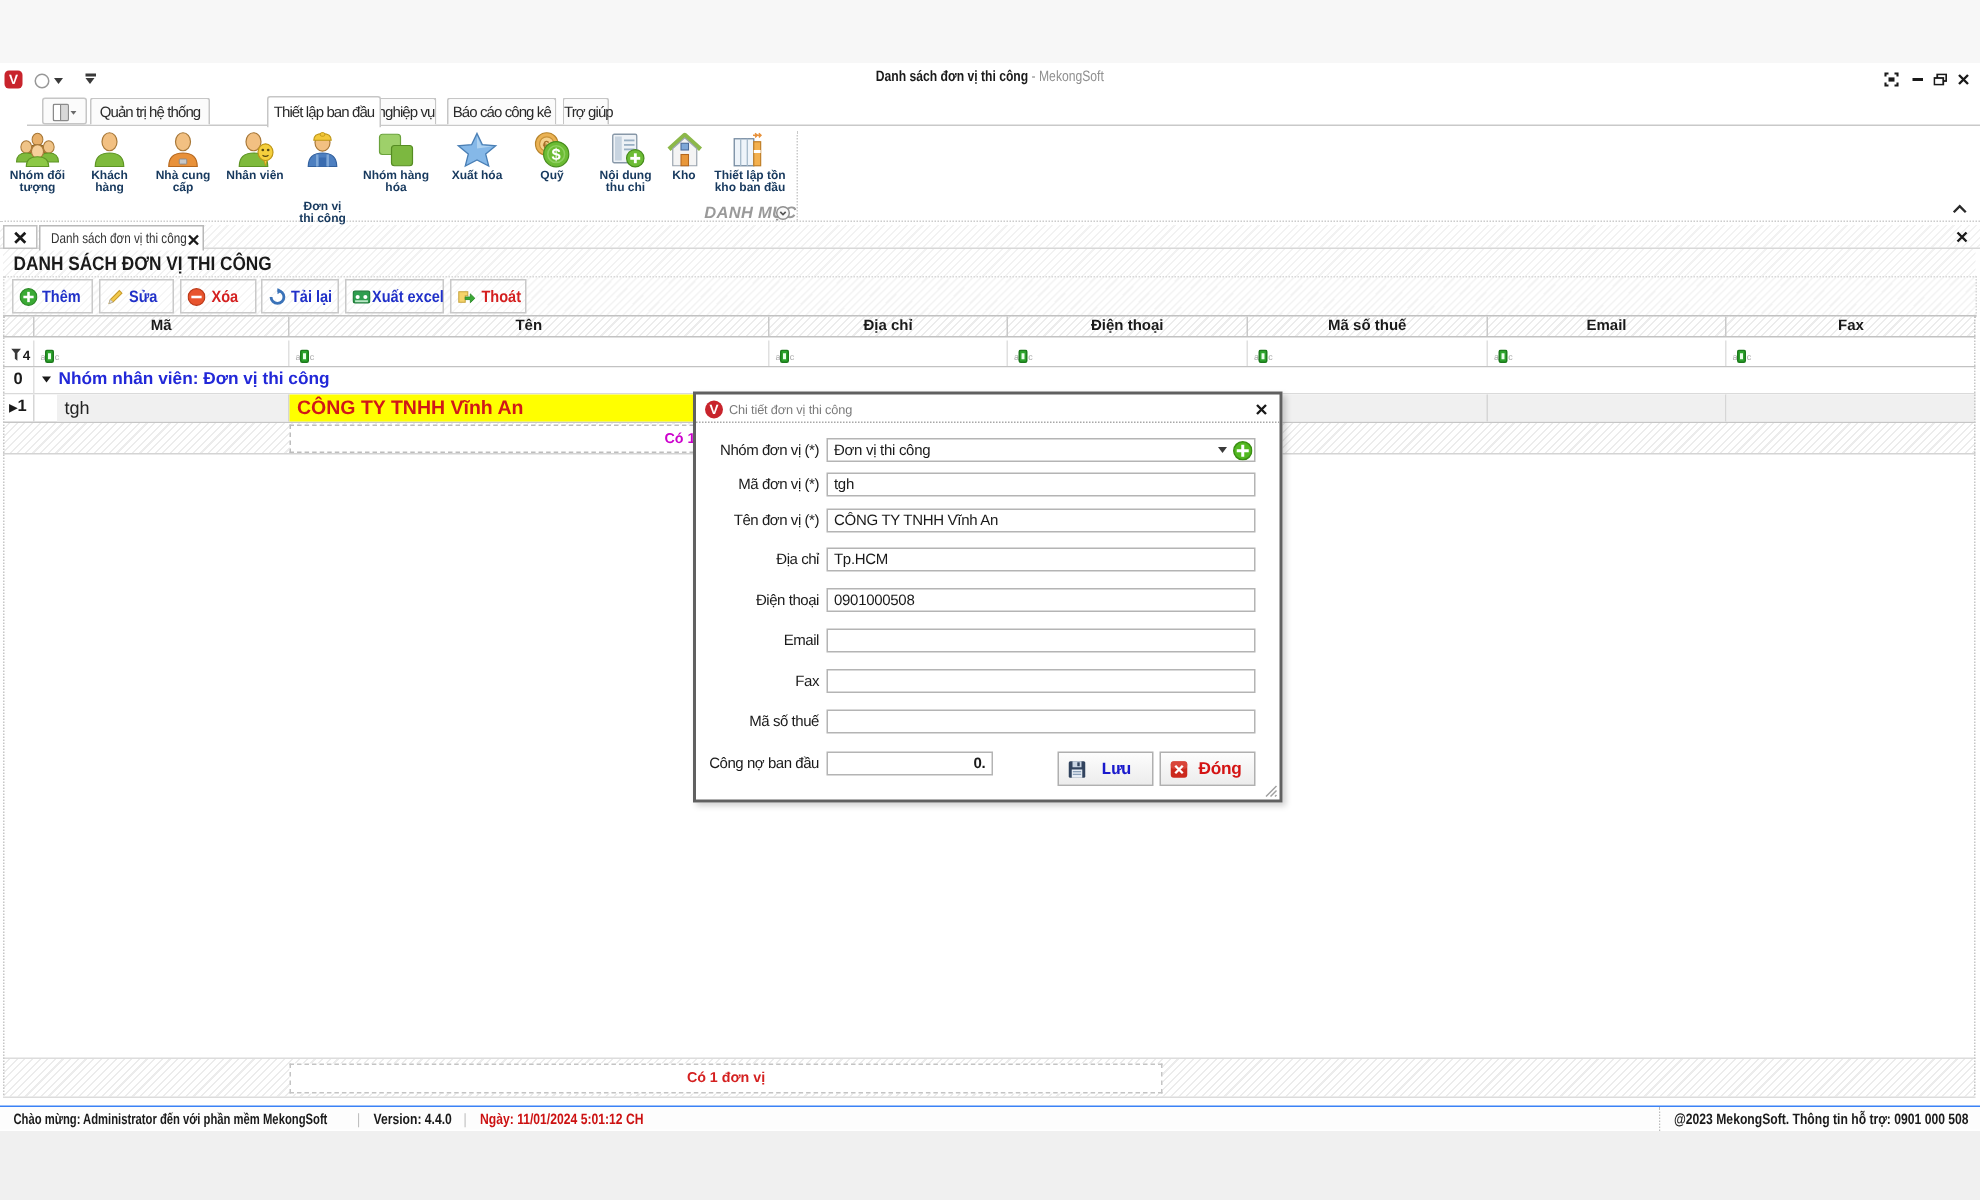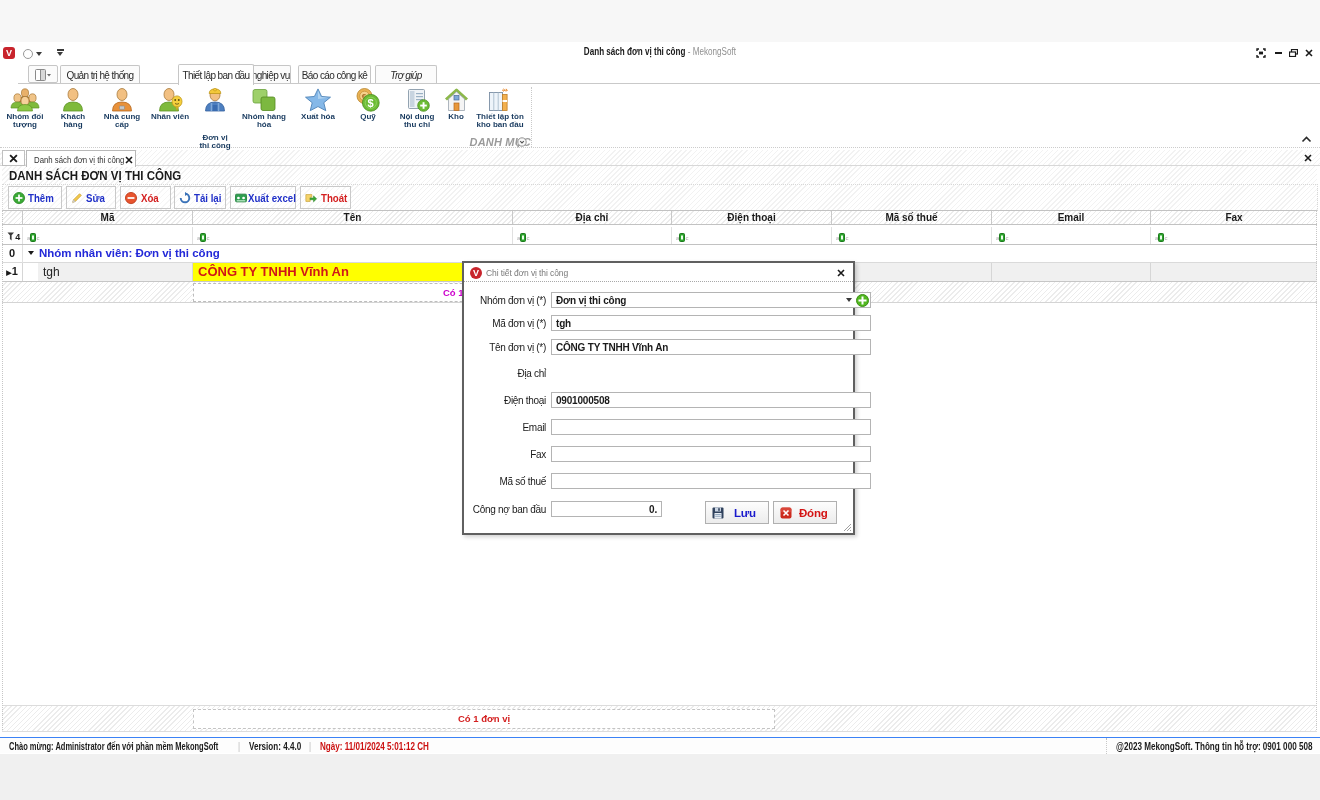--- a/index.html
+++ b/index.html
@@ -58,21 +58,21 @@
 #statusbar { left:0; top:737px; width:1320px; height:16px; background:#fdfdfd; border-top:1px solid #3b82f6; }
 #statusbar span { position:absolute; top:3px; font-size:10px; font-weight:bold; white-space:nowrap; transform:scaleX(0.81); transform-origin:0 50%; }
 #bottomfill { left:0; top:754px; width:1320px; height:46px; background:#f0f0f0; }
 
 
 #dialog { left:462px; top:261px; width:393px; height:274px; background:#fff; border:2px solid #606060; box-shadow:2px 2px 4px rgba(0,0,0,0.18); }
 #dlgtitle { position:absolute; left:0; top:0; width:100%; height:19px; border-bottom:1px dotted #a8a8a8; }
 #dlogo { position:absolute; left:6px; top:4px; width:12px; height:12px; background:#c8242c; border-radius:50%; color:#fff; font-size:9px; font-weight:bold; text-align:center; line-height:12px; }
 #dlgtitle .t { position:absolute; left:22px; top:5px; font-size:8.5px; letter-spacing:-0.1px; color:#7a7a7a; }
 .dlbl { position:absolute; width:150px; text-align:right; font-size:10px; letter-spacing:-0.3px; color:#1a1a1a; white-space:nowrap; }
-.dinput { position:absolute; left:87px; width:320px; height:16px; border:1px solid #b4b4b4; background:#fff; font-size:10px; letter-spacing:-0.2px; color:#1a1a1a; line-height:15px; padding-left:4px;font-weight:bold; }
+.dinput { position:absolute; left:87px; width:286px; height:16px; border:1px solid #b4b4b4; background:#fff; font-size:10px; letter-spacing:-0.2px; color:#1a1a1a; line-height:15px; padding-left:4px; }
 .dbtn { position:absolute; width:64px; height:23px; border:1px solid #b0b0b0; background:linear-gradient(#fdfdfd,#ececec); }
 .dbtn .txt { position:absolute; top:5px; font-size:11.5px; font-weight:bold; letter-spacing:-0.2px; }
 .dbtn svg { position:absolute; left:6px; top:5px; }
 </style>
 </head>
 <body>
 <div id="page">
   <div class="abs" style="left:0; top:0; width:1320px; height:42px; background:#f7f7f7;"></div>
 
   <div class="abs" id="vlogo">V</div>
@@ -98,21 +98,21 @@
     <div id="appbtn"><svg style="margin:3px 0 0 6px;" width="16" height="12" viewBox="0 0 16 12">
           <rect x="0.5" y="0.5" width="10" height="11" rx="1" fill="#fff" stroke="#8a8a8a"></rect>
           <line x1="5.5" y1="1" x2="5.5" y2="11" stroke="#8a8a8a"></line>
           <rect x="6" y="1" width="4" height="10" fill="#d8d8d8"></rect>
           <path d="M12 5 l4 0 l-2 2.5 z" fill="#6a6a6a"></path>
         </svg></div>
     <div class="rtab" style="left:42px; width:80px;">Quản trị hệ thống</div>
     <div class="rtab active" style="left:123px; width:76px;margin-left:37px;">Thiết lập ban đầu</div>
     <div class="rtab" style="left:200px; width:73px;">Quản lý nghiệp vụ</div>
     <div class="rtab" style="left:280px; width:73px;">Báo cáo công kê</div>
-    <div class="rtab" style="left:357px; width:62px;font-style:italic;">Trợ giúp</div>
+    <div class="rtab" style="left:357px; width:31px;">Trợ giúp</div>
   </div>
 
   <div class="abs" id="ribbon">
     <div id="rsep"></div>
     <div id="danhmuc">DANH MỤC</div>
     <svg class="ric" style="left:9px;" width="33" height="24" viewBox="0 0 33 24">
       <ellipse cx="16" cy="5" rx="3.6" ry="4.2" fill="#e8b06a" stroke="#a87838" stroke-width="0.7"></ellipse>
       <path d="M9.5 14 q0 -5.5 6.5 -5.5 q6.5 0 6.5 5.5 z" fill="#b8812e" stroke="#8a5f1d" stroke-width="0.7"></path>
       <ellipse cx="8.5" cy="10" rx="3.6" ry="4.2" fill="#f0c488" stroke="#a87838" stroke-width="0.7"></ellipse>
       <path d="M2 20 q0 -6 6.5 -6 q6.5 0 6.5 6 z" fill="#7fba3c" stroke="#5d9423" stroke-width="0.7"></path>
@@ -384,40 +384,41 @@
           <circle cx="6.5" cy="6.5" r="6" fill="#52b820" stroke="#3a8f12"></circle>
           <rect x="5.5" y="2.5" width="2" height="8" fill="#fff"></rect>
           <rect x="2.5" y="5.5" width="8" height="2" fill="#fff"></rect>
         </svg>
     </div>
     <div class="dlbl" style="left:-68px; top:55px;">Mã đơn vị (*)</div>
     <div class="dinput" style="top:52px;">tgh</div>
     <div class="dlbl" style="left:-68px; top:79px;">Tên đơn vị (*)</div>
     <div class="dinput" style="top:76px;">CÔNG TY TNHH Vĩnh An</div>
     <div class="dlbl" style="left:-68px; top:105px;">Địa chỉ</div>
+    <div class="dinput" style="top:102px;">Tp.HCM</div>
     <div class="dlbl" style="left:-68px; top:132px;">Điện thoại</div>
     <div class="dinput" style="top:129px;">0901000508</div>
     <div class="dlbl" style="left:-68px; top:159px;">Email</div>
     <div class="dinput" style="top:156px;"></div>
     <div class="dlbl" style="left:-68px; top:186px;">Fax</div>
     <div class="dinput" style="top:183px;"></div>
     <div class="dlbl" style="left:-68px; top:213px;">Mã số thuế</div>
     <div class="dinput" style="top:210px;"></div>
     <div class="dlbl" style="left:-68px; top:241px;">Công nợ ban đầu</div>
     <div class="dinput" style="top:238px; width:111px; text-align:right; padding-right:4px; font-weight:bold;">0.</div>
     <div class="dbtn" style="left:241px; top:238px;">
       <svg width="12" height="12" viewBox="0 0 12 12">
           <rect x="0.5" y="0.5" width="11" height="11" rx="1" fill="#31435e"></rect>
           <rect x="3" y="0.5" width="6" height="4" fill="#c9d4e2"></rect>
           <rect x="6.2" y="1.2" width="1.6" height="2.6" fill="#31435e"></rect>
           <rect x="2.5" y="6" width="7" height="5.5" fill="#e8eef5"></rect>
           <rect x="3.2" y="7" width="5.6" height="0.9" fill="#8aa0b8"></rect>
           <rect x="3.2" y="8.8" width="5.6" height="0.9" fill="#8aa0b8"></rect>
         </svg>
-      <div class="txt" style="color:#1a1acc; left:28px;">Lưu</div>
+      <div class="txt" style="color:#1a1acc; left:28px;font-family:Liberation Mono, monospace;">Lưu</div>
     </div>
     <div class="dbtn" style="left:309px; top:238px;">
       <svg width="12" height="12" viewBox="0 0 12 12">
           <rect x="0.5" y="0.5" width="11" height="11" rx="2" fill="#cc2a1e"></rect>
           <rect x="0.5" y="0.5" width="11" height="5" rx="2" fill="#e05548" opacity="0.65"></rect>
           <path d="M3.5 3.5 L8.5 8.5 M8.5 3.5 L3.5 8.5" stroke="#fff" stroke-width="1.6"></path>
         </svg>
       <div class="txt" style="color:#d41414; left:25px;">Đóng</div>
     </div>
     <svg style="position:absolute; right:1px; bottom:1px;" width="9" height="9" viewBox="0 0 9 9">

